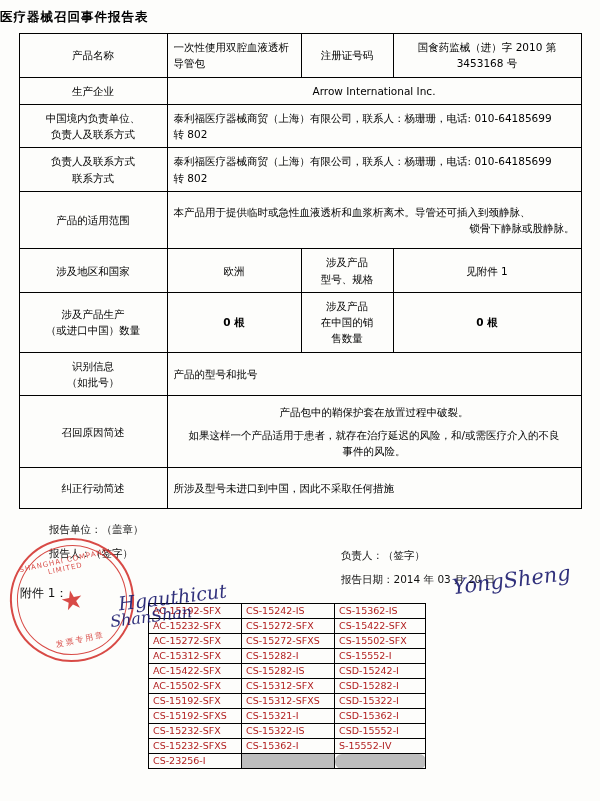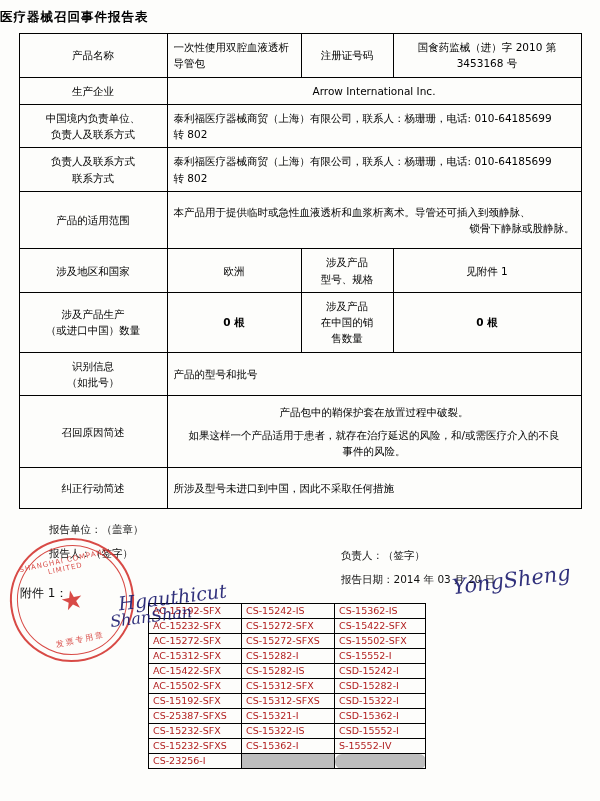--- a/index.html
+++ b/index.html
@@ -329,21 +329,21 @@
           <td class="c1">AC-15502-SFX</td>
           <td class="c2">CS-15312-SFX</td>
           <td class="c3">CSD-15282-I</td>
         </tr>
         <tr>
           <td class="c1">CS-15192-SFX</td>
           <td class="c2">CS-15312-SFXS</td>
           <td class="c3">CSD-15322-I</td>
         </tr>
         <tr>
-          <td class="c1">CS-25387-SFXS</td>
+          <td class="c1">CS-15192-SFXS</td>
           <td class="c2">CS-15321-I</td>
           <td class="c3">CSD-15362-I</td>
         </tr>
         <tr>
           <td class="c1">CS-15232-SFX</td>
           <td class="c2">CS-15322-IS</td>
           <td class="c3">CSD-15552-I</td>
         </tr>
         <tr>
           <td class="c1">CS-15232-SFXS</td>

